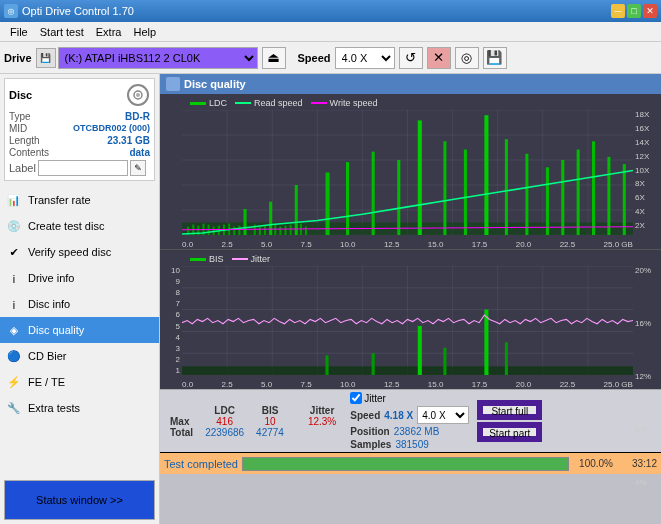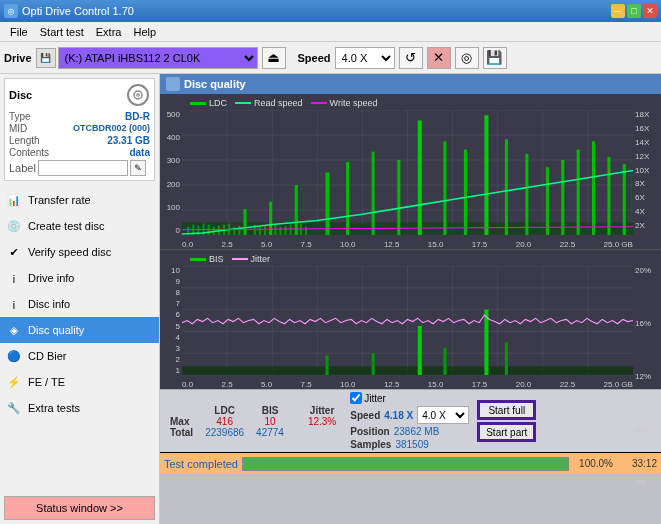--- a/index.html
+++ b/index.html
@@ -41,30 +41,30 @@
     .disc-info-value { color: #1560b0; font-weight: bold; }
     .label-row { display: flex; align-items: center; gap: 2px; margin-top: 2px; }
     .label-input { height: 16px; width: 90px; border: 1px solid #aaa; font-size: 10px; padding: 0 2px; }
     .label-btn { width: 16px; height: 16px; border: 1px solid #aaa; background: #f5f5f5; cursor: pointer; display: flex; align-items: center; justify-content: center; font-size: 9px; }
 
     .sidebar-nav { display: flex; flex-direction: column; gap: 0; margin-top: 2px; }
     .nav-item { display: flex; align-items: center; height: 26px; padding: 0 6px; cursor: pointer; font-size: 11px; color: #000; gap: 6px; }
     .nav-item.active { background: #3c8de0; color: white; }
     .nav-icon { width: 16px; height: 16px; display: flex; align-items: center; justify-content: center; }
 
-    .status-btn { margin: 4px; height: 24px; border: 1px solid #aaa; background: #fca5a5; cursor: pointer; font-size: 11px; }
+    .status-btn { margin: 4px; height: 40px; border: 1px solid #aaa; background: #1d4ed8; cursor: pointer; font-size: 11px; }
 
     
     .content { flex: 1; background: #c0c0c8; display: flex; flex-direction: column; overflow: hidden; }
 
     
     .panel-header { background: #5080c0; color: white; height: 20px; display: flex; align-items: center; padding: 0 6px; font-size: 11px; font-weight: bold; gap: 4px; }
     .panel-icon { width: 14px; height: 14px; background: #80a8e0; border-radius: 2px; }
     .legend-item { display: flex; align-items: center; gap: 3px; }
-    .start-full-btn { height: 20px; font-size: 10px; border: 3px solid #4c1d95; background: #e8e8e8; cursor: pointer; padding: 0 6px; }
+    .start-full-btn { height: 20px; font-size: 10px; border: 6px solid #4c1d95; background: #e8e8e8; cursor: pointer; padding: 0 6px; }
     .status-complete { color: #1560b0; }
   </style>
 </head>
 <body>
 
 <div class="title-bar">
   <div class="title-bar-left">
     <div class="title-bar-icon">◎</div>
     <span>Opti Drive Control 1.70</span>
   </div>
@@ -197,28 +197,20 @@
         <div class="legend-item">
           <div style="width:16px;height:2px;background:#00ff80;"></div>
           <span>Read speed</span>
         </div>
         <div class="legend-item">
           <div style="width:16px;height:2px;background:#ff00ff;"></div>
           <span>Write speed</span>
         </div>
       </div>
 
-      <div style="position:absolute;left:0;top:16px;bottom:14px;width:22px;display:flex;flex-direction:column;justify-content:space-between;padding:0 2px;font-size:8px;color:#ccc;text-align:right;z-index:2;">
-        <span>500</span>
-        <span>400</span>
-        <span>300</span>
-        <span>200</span>
-        <span>100</span>
-        <span>0</span>
-      </div>
 
       <div style="position:absolute;right:0;top:16px;bottom:14px;width:28px;display:flex;flex-direction:column;justify-content:space-between;padding:0 2px;font-size:8px;color:#ccc;text-align:left;z-index:2;">
         <span>18X</span>
         <span>16X</span>
         <span>14X</span>
         <span>12X</span>
         <span>10X</span>
         <span>8X</span>
         <span>6X</span>
         <span>4X</span>

